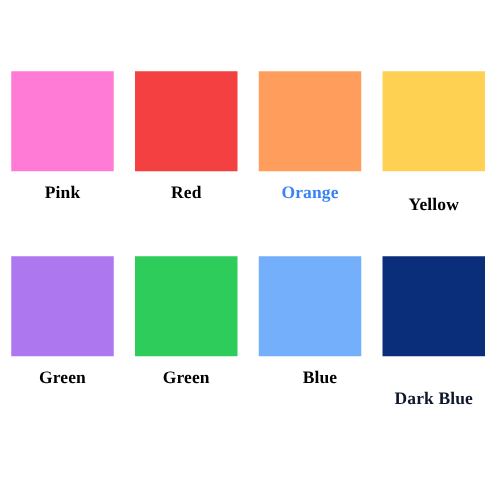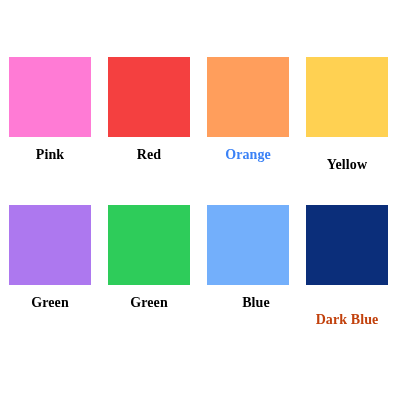--- a/index.html
+++ b/index.html
@@ -93,17 +93,17 @@
       <span class="swatch-label" style="color: rgb(0, 0, 0);">Green</span>
     </div>
 
     <div class="swatch-cell">
       <span class="swatch-chip" style="background-color: rgb(115, 175, 251);"></span>
       <span class="swatch-label" style="color: rgb(0, 0, 0); margin-left: 16px;">Blue</span>
     </div>
 
     <div class="swatch-cell">
       <span class="swatch-chip" style="background-color: rgb(11, 46, 122);"></span>
-      <span class="swatch-label" style="color: #c2410c; margin-top: 28px;">Dark Blue</span>
+      <span class="swatch-label" style="color: #0f172a; margin-top: 28px;">Dark Blue</span>
     </div>
 
   </div>
 </div>
 
 </body></html>

